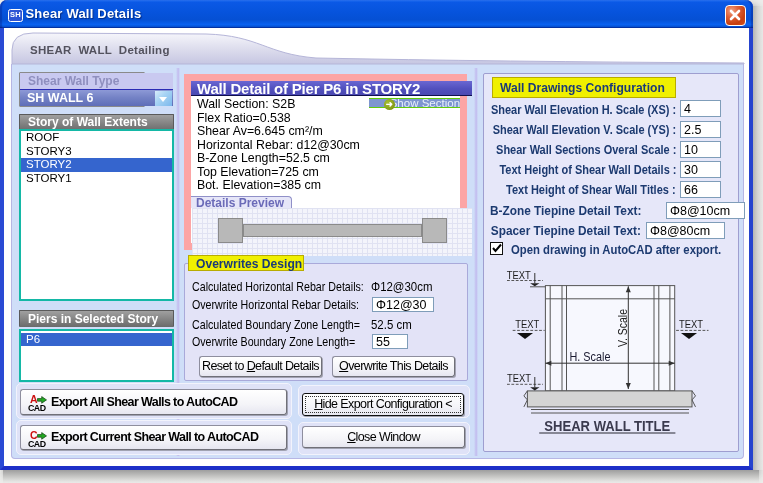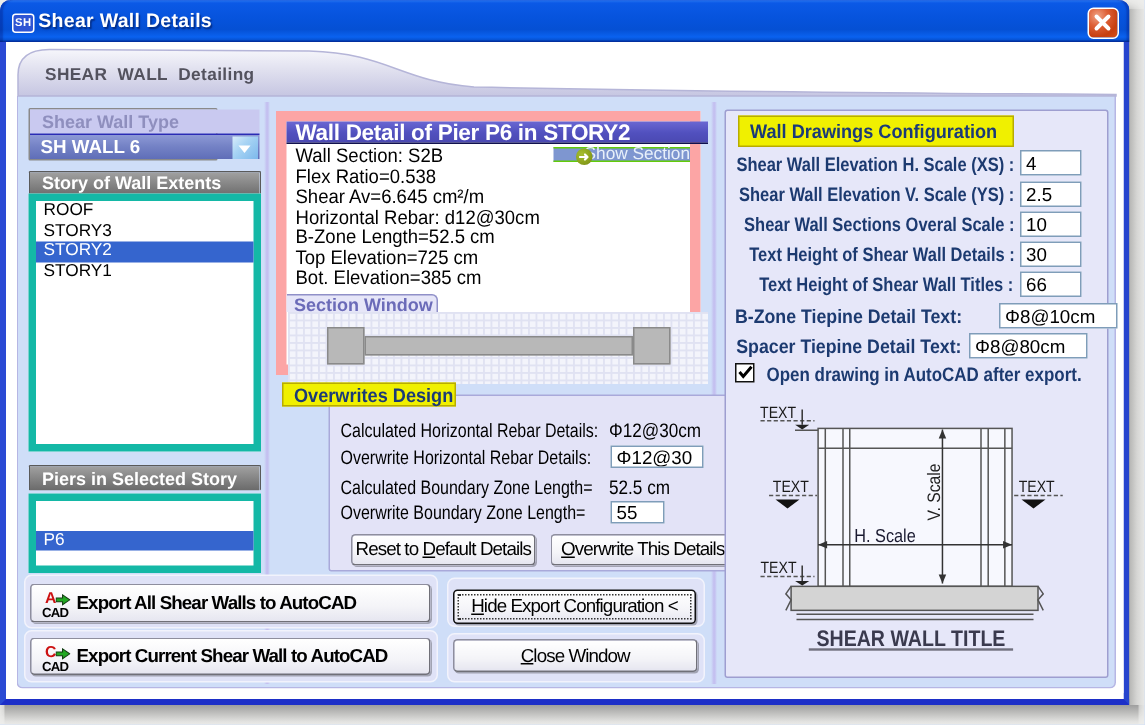--- a/index.html
+++ b/index.html
@@ -46,28 +46,28 @@
   border-top:1px solid #2B2BB4; }
 #combo-text { position:absolute; left:7px; top:1px; color:#fff; font-weight:bold; font-size:12.5px; line-height:15px; }
 #combo-btn { position:absolute; right:1px; top:1px; width:17px; height:15px;
   background:linear-gradient(135deg,#D8ECFA 0%,#A8D4F4 40%,#7CB8EC 100%); }
 #combo-btn:after { content:""; position:absolute; left:4px; top:5.5px;
   border-left:4.5px solid transparent; border-right:4.5px solid transparent; border-top:5.5px solid #fff; }
 .listhead { position:absolute; left:15px; width:155px; height:17px;
   background:linear-gradient(180deg,#A0A0A0 0%,#8A8A8A 40%,#6A6A6A 100%);
   border:1px solid #5A5A5A; border-bottom:none; border-radius:1px;
   color:#fff; font-weight:bold; font-size:12px; line-height:14px; padding-left:8px; }
-.listbox { position:absolute; left:15px; width:155px; background:#fff; border:5px solid #14b8a6;
+.listbox { position:absolute; left:15px; width:155px; background:#fff; border:2px solid #14b8a6;
   font-size:11.5px; color:#000; padding-top:0.5px; }
 .listbox .it { height:13.5px; line-height:13.5px; padding-left:5px; }
 .listbox .sel { background:#3565CE; color:#fff; }
 #story-head { top:85.5px; }
 #story-list { top:100.5px; height:172px; }
 #piers-head { top:282px; height:17px; line-height:16px; }
-#piers-list { top:300.5px; height:53.5px; padding-top:20px; }
+#piers-list { top:300.5px; height:53.5px; padding-top:2px; }
 
 #detail-panel { position:absolute; left:180px; top:46px; width:283px; height:176px;
   background:#fff; border:7px solid #fca5a5; }
 #detail-head { position:absolute; left:0; top:0; width:281px; height:15px;
   background:linear-gradient(180deg,#6A67D2 0%,#5150BE 55%,#4B49B2 100%);
   border-bottom:1px solid #10104E;
   color:#fff; font-weight:bold; font-size:15px; line-height:15px; padding-left:6px; letter-spacing:-0.2px; }
 #showsec { position:absolute; right:0px; top:17.2px; width:91.3px; height:9.9px;
   background:#7E96D0; border-top:1.3px solid #62CC08; border-bottom:1.3px solid #62CC08;
   color:#E8F0FA; font-size:11.5px; line-height:9.4px; padding-left:21px; overflow:visible; white-space:nowrap; }
@@ -81,21 +81,21 @@
 #grid-area { position:absolute; left:1px; top:127px; width:280px; height:48px;
   background:#F3F4FB;
   background-image:linear-gradient(#E0E2F2 1px, transparent 1px),linear-gradient(90deg,#E0E2F2 1px, transparent 1px);
   background-size:5px 5px; }
 .dumb { position:absolute; background:#B8B8B8; border:1px solid #8A8A8A; box-sizing:border-box; }
 
 #ow-label { position:absolute; left:184px; top:227px; white-space:nowrap; width:116px; height:16px; background:#F0F000;
   border:1px solid #B8AC00; color:#1A3A78; font-weight:bold; font-size:13px; line-height:15px; padding-left:7px; z-index:5; }
 #ow-label span, #rp-label span { display:inline-block; transform:scaleX(0.93); transform-origin:0 50%; }
 #ow-panel { position:absolute; left:180px; top:235px; width:284px; height:118px;
-  background:#E3E3F7; border:1px solid #A9A9DA; border-radius:2px;margin-left:35px; }
+  background:#E3E3F7; border:1px solid #A9A9DA; border-radius:2px; }
 .owrow { position:absolute; left:7px; font-size:13px; color:#000; white-space:nowrap; transform:scaleX(0.82); transform-origin:0 50%; }
 .owval { position:absolute; left:186px; font-size:13px; color:#000; white-space:nowrap; transform:scaleX(0.88); transform-origin:0 50%; }
 .xp-input { position:absolute; background:#fff; border:1px solid #7F9DB9; font-size:12.5px;
   font-family:"Liberation Sans",sans-serif; color:#000; padding:1px 0 0 3px; }
 .xp-btn { position:absolute; background:linear-gradient(180deg,#FFFFFF 0%,#F4F4F8 60%,#E6E6F0 100%);
   border:1px solid #8E8E9E; border-right-color:#707078; border-bottom-color:#707078;
   border-radius:3px; font-size:12.5px; color:#000; text-align:center; letter-spacing:-0.6px;
   box-shadow:1px 1px 0 rgba(100,100,110,0.5); white-space:nowrap; }
 .well { position:absolute; background:#DFE2F7; border:1px solid #F2F3FC; border-radius:5px; }
 .u { text-decoration:underline; }
@@ -163,21 +163,21 @@
     <div class="listhead" id="piers-head">Piers in Selected Story</div>
     <div class="listbox" id="piers-list">
           <div class="it sel">P6</div>
         </div>
 
     <div id="detail-panel">
       <div id="detail-head">Wall Detail of Pier P6 in STORY2</div>
       <div id="showsec">Show Section</div>
       <div id="showsec-ico">➜</div>
       <div id="detail-lines">Wall Section: S2B<br>Flex Ratio=0.538<br>Shear Av=6.645 cm²/m<br>Horizontal Rebar: d12@30cm<br>B-Zone Length=52.5 cm<br>Top Elevation=725 cm<br>Bot. Elevation=385 cm</div>
-      <div id="secprev-tab">Section Window</div>
+      <div id="secprev-tab">Details Preview</div>
       <div id="grid-area">
         <div class="dumb" style="left:26px;top:10px;width:25px;height:25px;"></div>
         <div class="dumb" style="left:230px;top:10px;width:25px;height:25px;"></div>
         <div class="dumb" style="left:51px;top:16px;width:179px;height:12.5px;"></div>
       </div>
     </div>
     <div id="ow-label"><span>Overwrites Design</span></div>
     <div id="ow-panel">
       <div class="owrow" style="top:15px;">Calculated Horizontal Rebar Details:</div>
       <div class="owval" style="top:15px;">Φ12@30cm</div>

